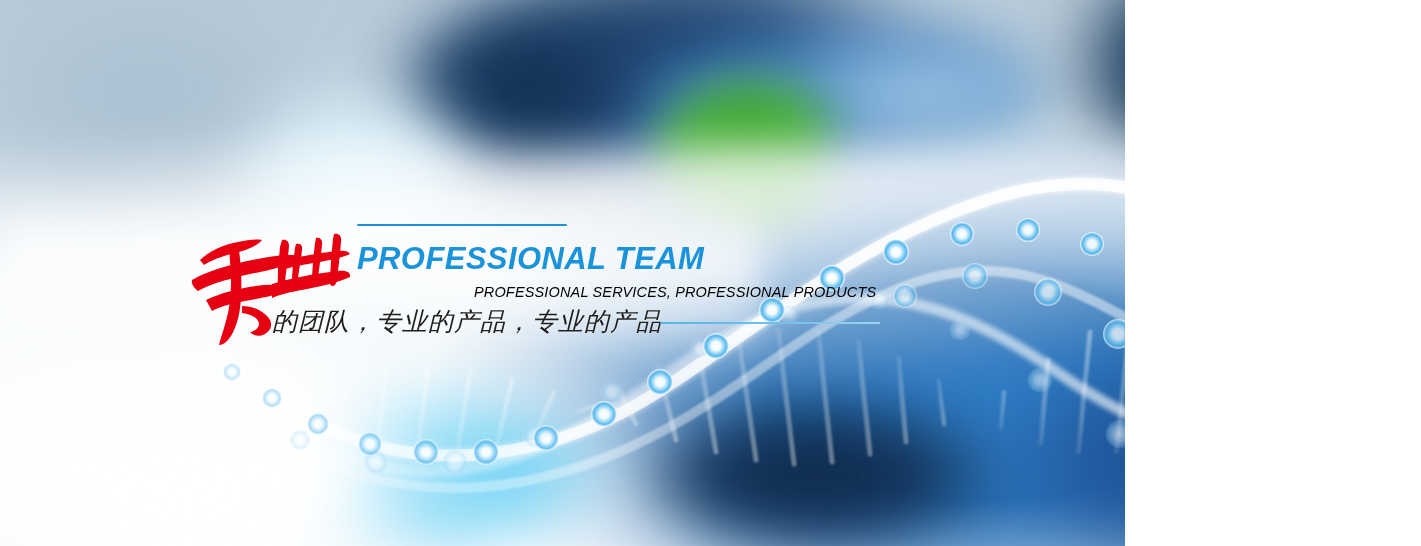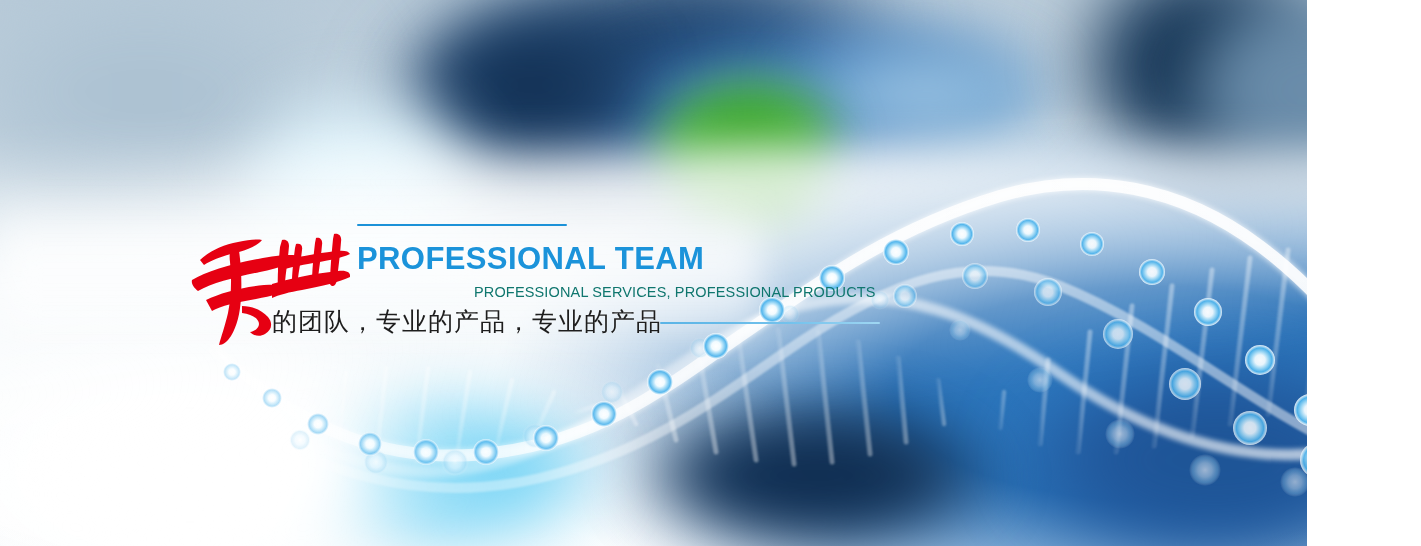--- a/index.html
+++ b/index.html
@@ -6,24 +6,25 @@
   * { margin:0; padding:0; box-sizing:border-box; }
   html,body{
     width:1421px; height:546px;
     overflow:hidden;
     background:#ffffff;
     font-family:"Liberation Sans", sans-serif;
   }
 
   #banner{
     position:relative;
-    width:1307px;
+    width:1125px;
     height:546px;
     overflow:hidden;
     background:#cfdce6;
+    font-style:italic;
   }
 
   
   .bg-layer{ position:absolute; inset:0; }
 
   
   .bg-base{
     background:
       radial-gradient(120% 95% at 10% 92%, #ffffff 0%, #fbfdfe 16%, rgba(236,246,251,0) 46%),
       radial-gradient(70% 70% at 88% 72%, #2f7cc4 0%, #2a72b8 28%, rgba(36,93,150,0) 72%),
@@ -181,21 +182,21 @@
     line-height:1;
     white-space:nowrap;
   }
 
   .subtitle-en{
     position:absolute;
     left:474px; top:285px;
     font-size:14.5px;
     font-weight:normal;
     letter-spacing:.15px;
-    color:#0f766e;
+    color:#000000;
     line-height:1;
     white-space:nowrap;
   }
 
   .title-cn{
     position:absolute;
     left:272px; top:308px;
     font-size:25px;
     font-weight:normal;
     letter-spacing:1px;

